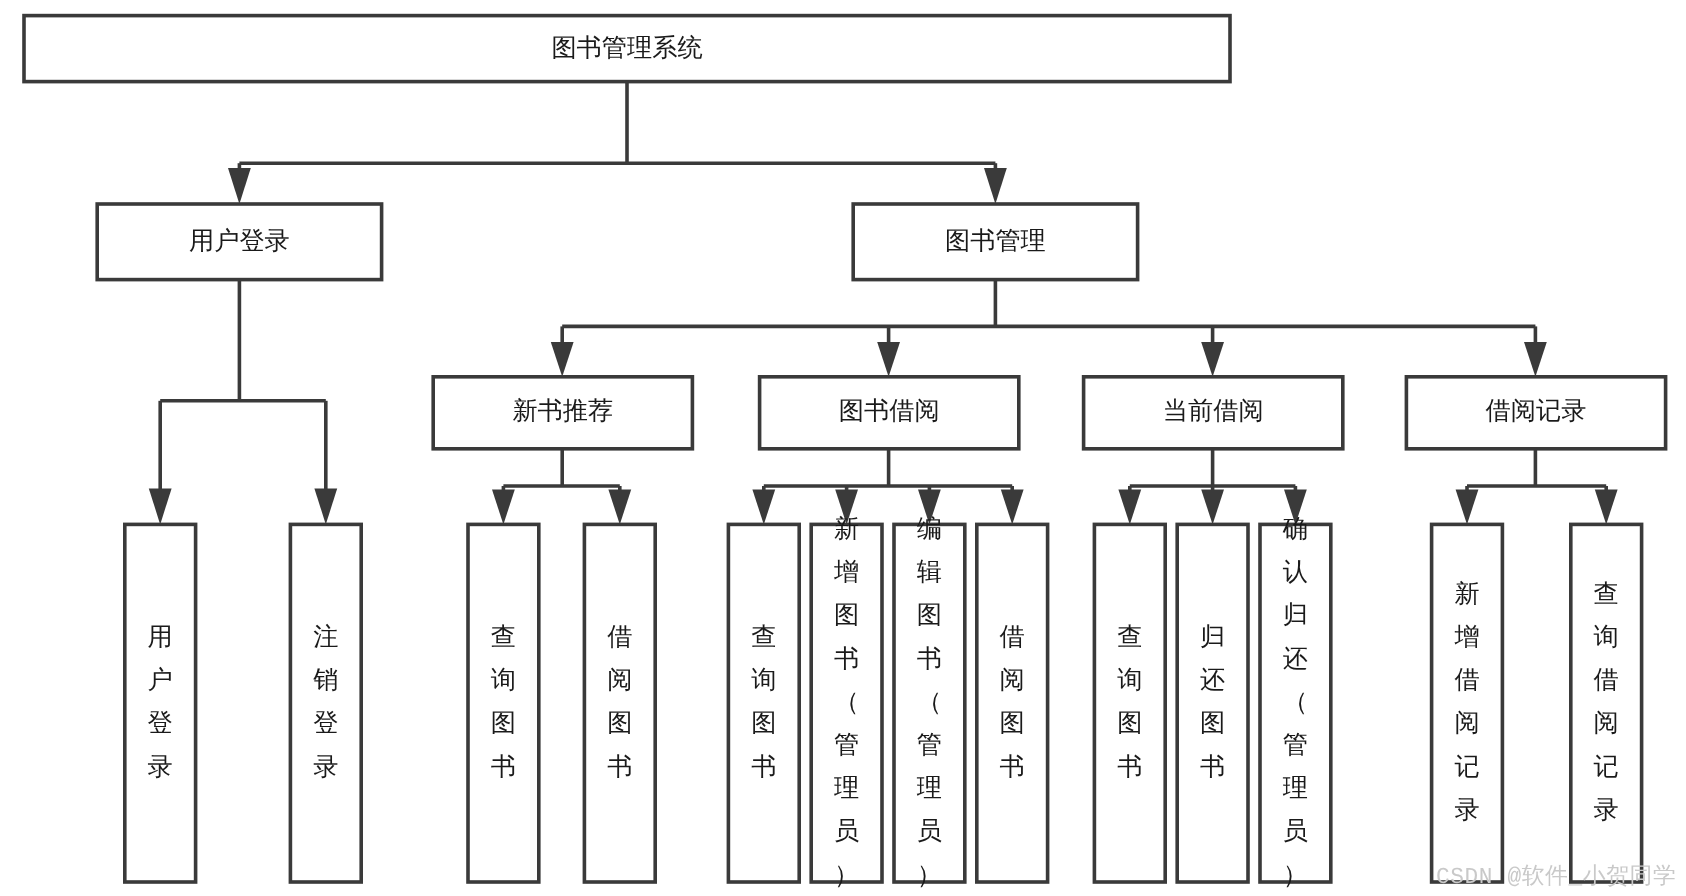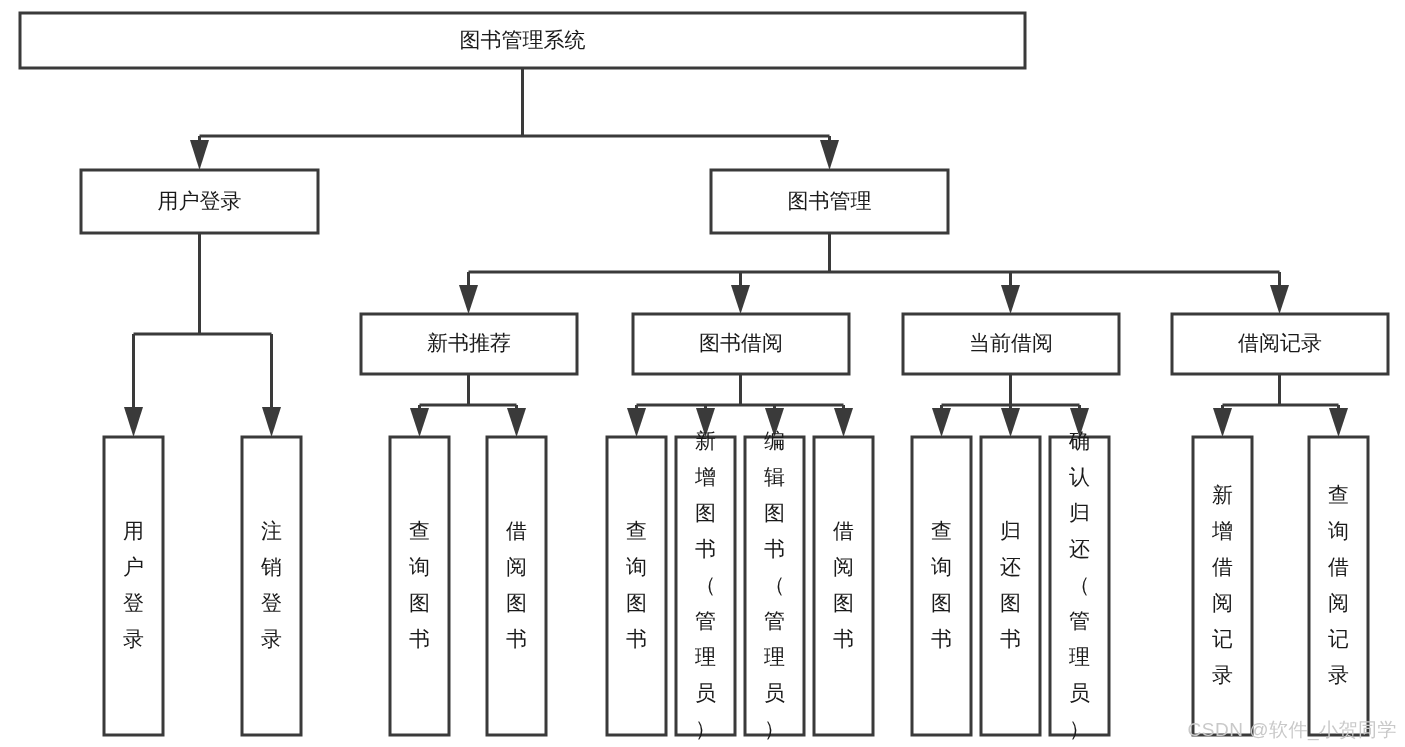--- a/index.html
+++ b/index.html
@@ -53,21 +53,21 @@
   .node-label-vertical {
     font-family: "Liberation Sans", "DejaVu Sans", sans-serif;
     font-size: 21px;
     fill: #1a1a1a;
     text-anchor: middle;
   }
   .watermark-text {
     position: absolute;
     right: 8px;
     bottom: 4px;
-    font-family: Liberation Sans, sans-serif;
+    font-family: Liberation Mono, monospace;
     font-size: 19px;
     color: #c9c9c9;
     letter-spacing: 0.5px;
     white-space: nowrap;
     user-select: none;
   }
 </style>
 </head>
 <body>
 

